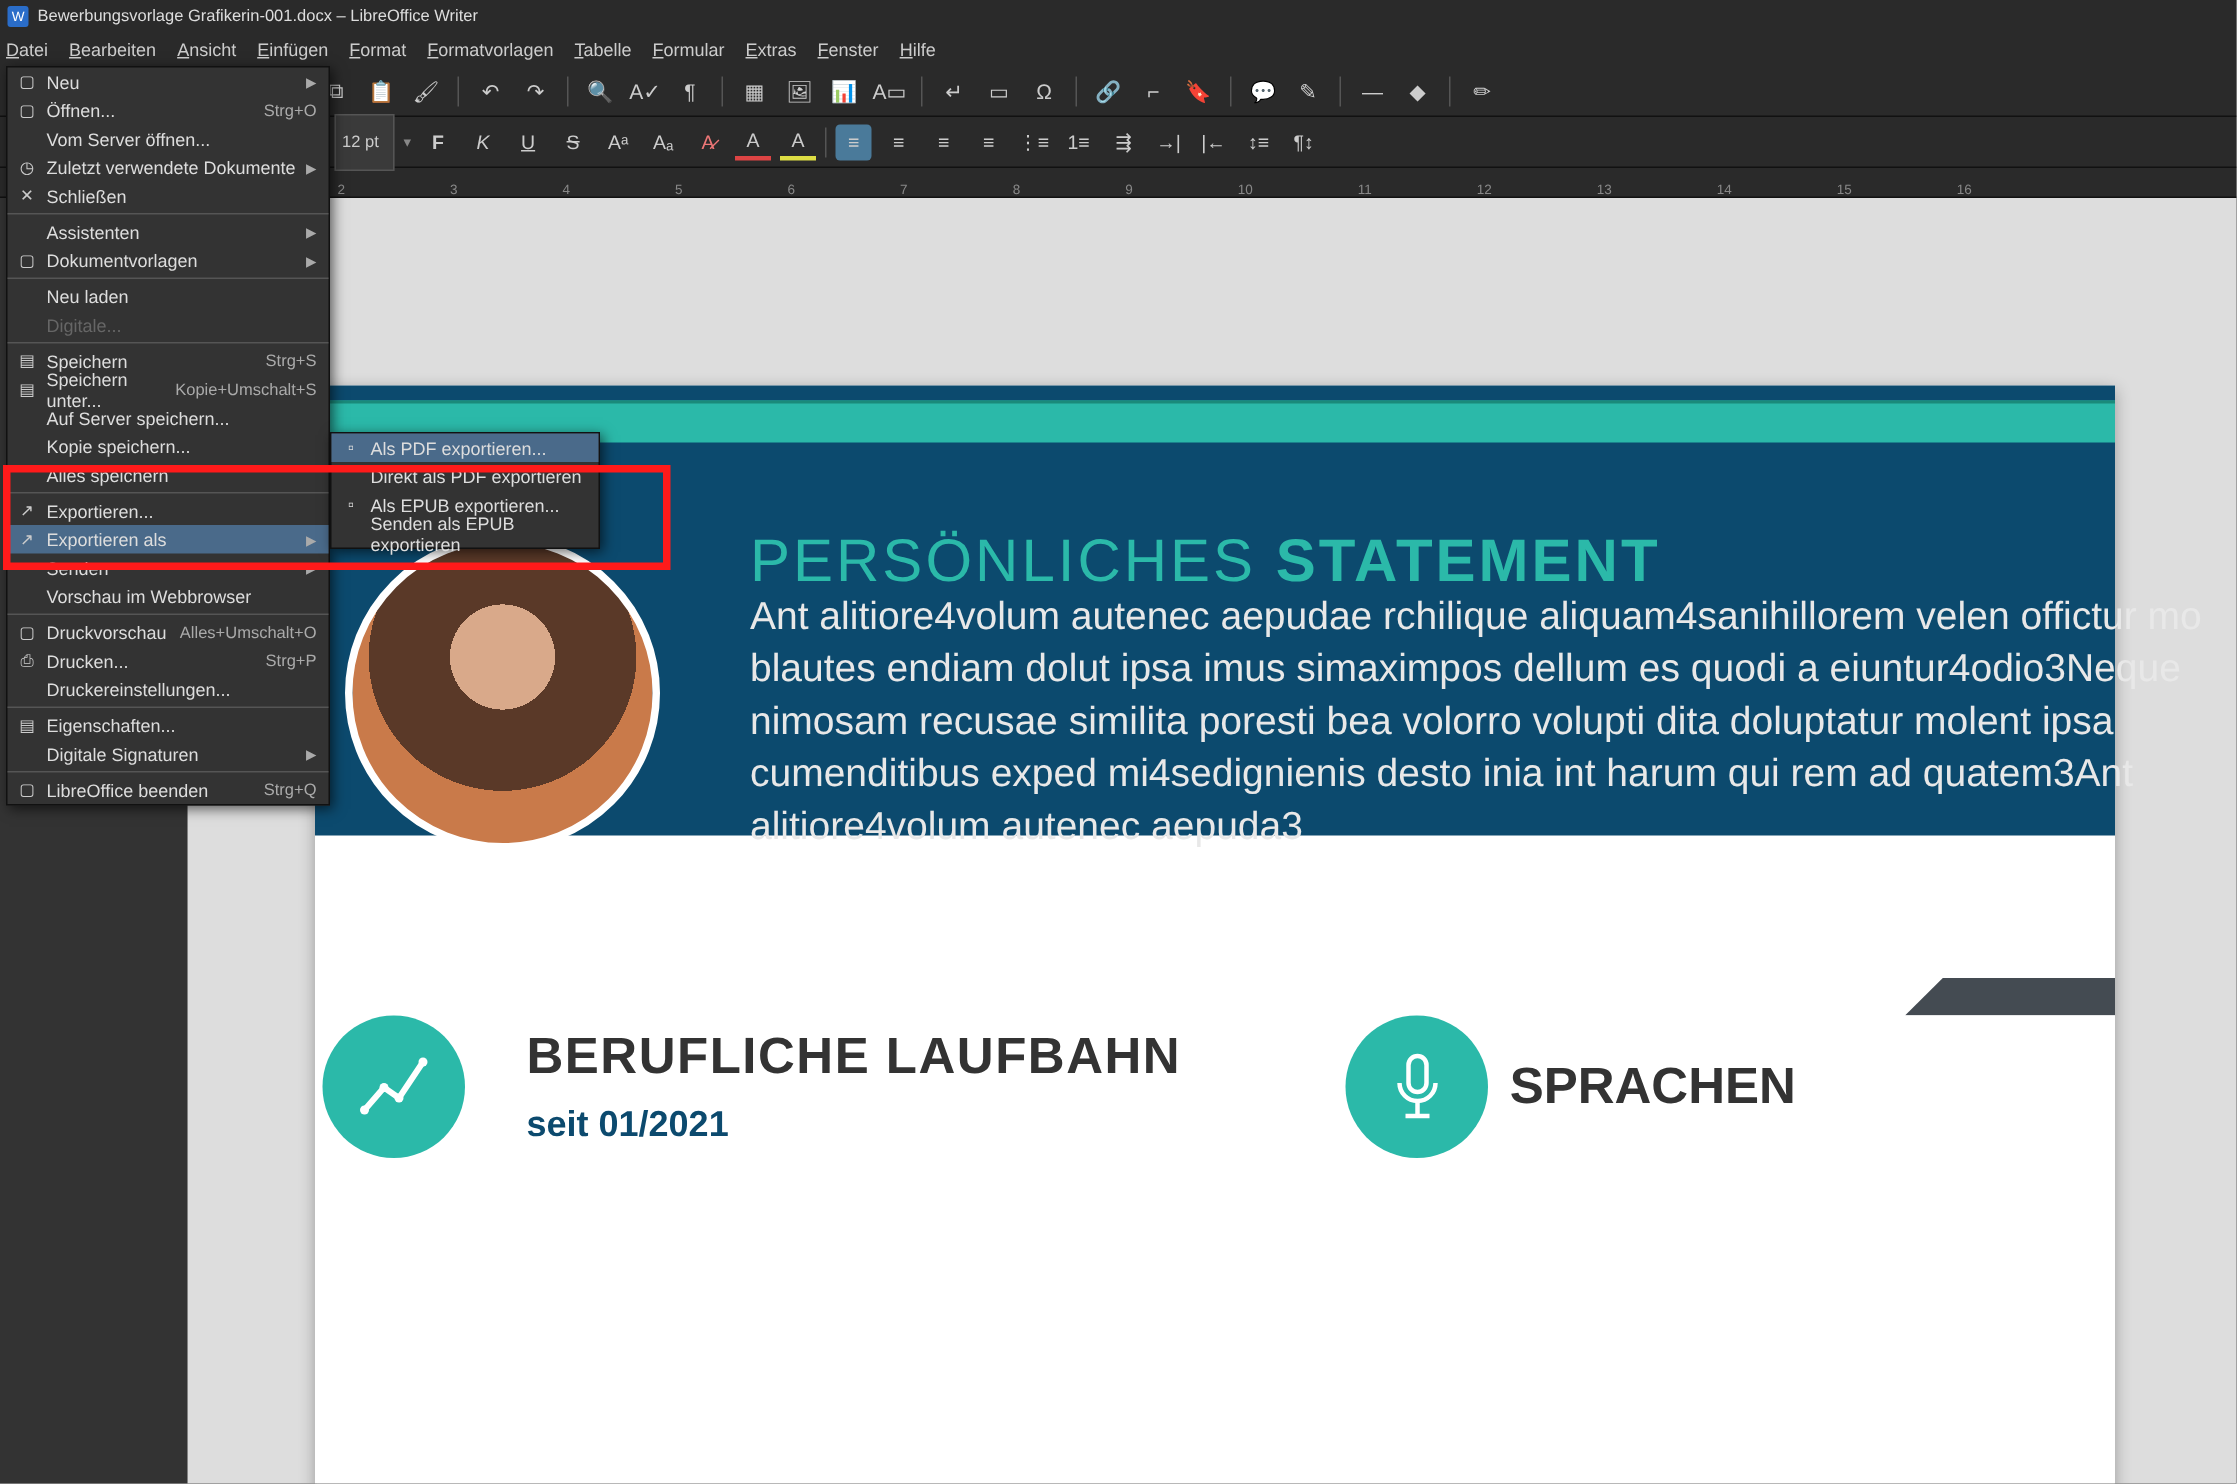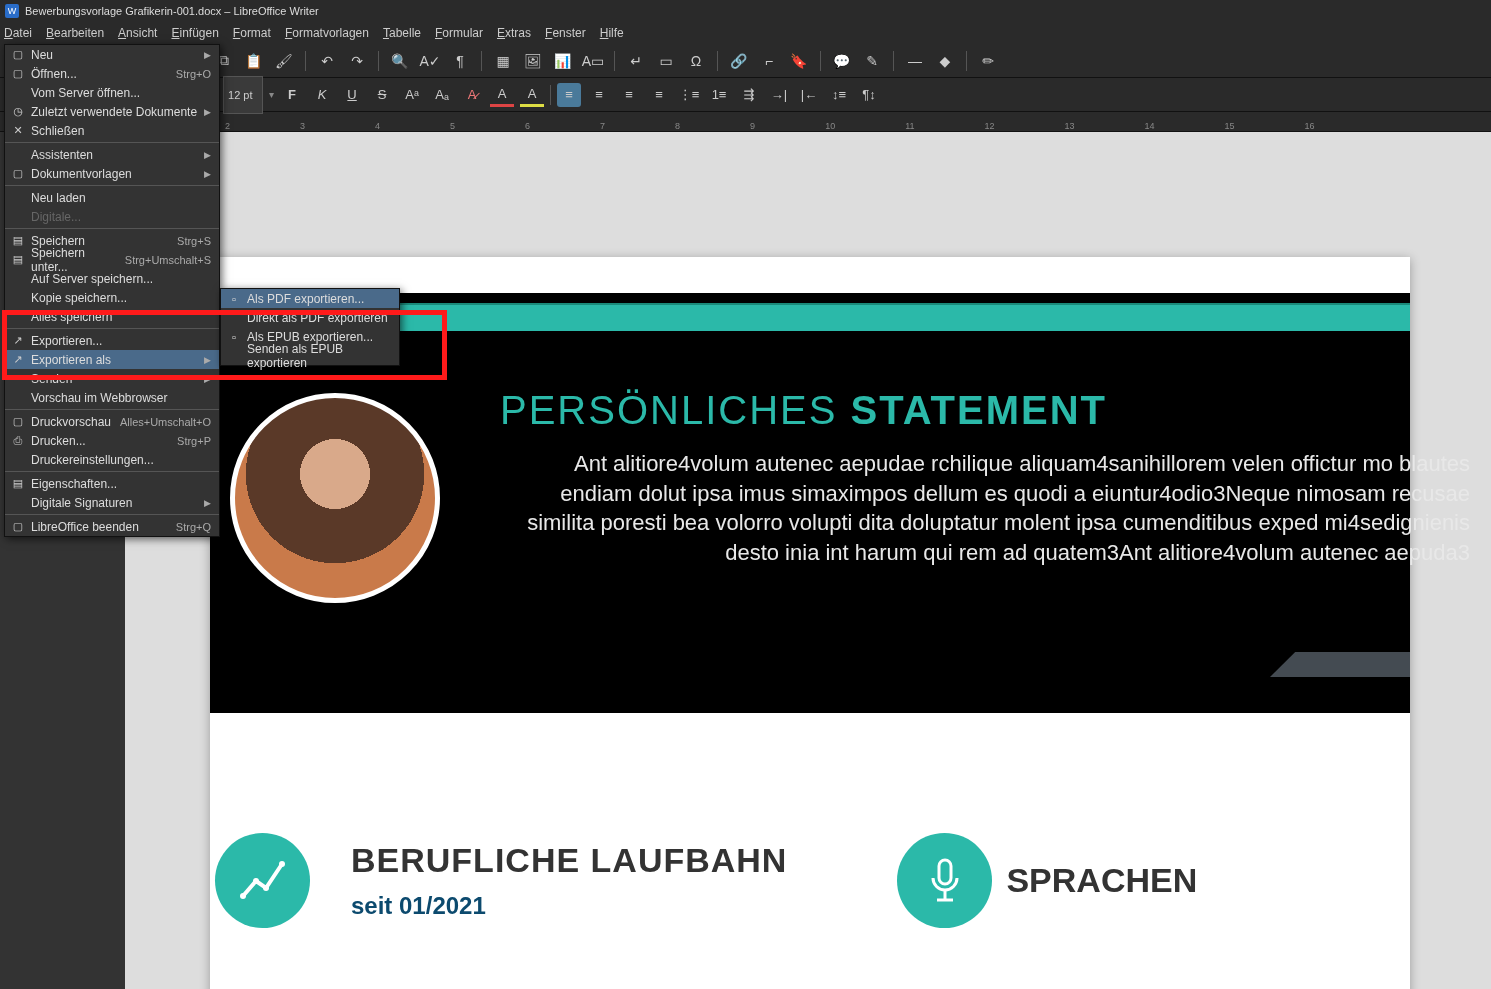--- a/index.html
+++ b/index.html
@@ -14,26 +14,26 @@
 .toolbar .sep { width: 1px; height: 20px; background: #555; margin: 0 3px; }
 .fmtbar { height: 34px; background: #2a2a2a; display: flex; align-items: center; padding-left: 6px; gap: 6px; border-bottom: 1px solid #111; }
 .fmtbar input, .fmtbar select, .fmtbar .combo { background: #3a3a3a; color: #ccc; border: 1px solid #555; height: 38px; font-size: 11px; padding: 0 4px; }
 .fmtbar .combo { display: inline-flex; align-items: center; }
 .fbtn { width: 24px; height: 24px; display: flex; align-items: center; justify-content: center; color: #ccc; font-size: 13px; cursor: pointer; }
 .fbtn.active { background: #4a7a9a; border-radius: 3px; }
 .ruler { height: 20px; background: #2a2a2a; color: #888; font-size: 9px; display: flex; align-items: flex-end; padding-left: 225px; gap: 70px; border-bottom: 1px solid #111; }
 .sidebar-left { position: absolute; left: 0; top: 132px; width: 125px; bottom: 0; background: #333; }
 .doc-area { position: absolute; left: 125px; top: 132px; right: 0; bottom: 0; background: #ddd; overflow: hidden; }
 .page { position: absolute; left: 85px; top: 125px; width: 1200px; height: 1600px; background: #fff; box-shadow: 0 2px 10px rgba(0,0,0,.3); }
-.page-header { height: 420px; background: #000000; position: relative; margin-top: 36px; }
+.page-header { height: 300px; background: #0c4a6e; position: relative; }
 .teal-bar { position: absolute; top: 10px; left: 0; right: 0; height: 28px; background: #2bb9a9; border-top: 2px solid #1a8a7a; }
 .avatar { position: absolute; left: 20px; top: 100px; width: 210px; height: 210px; border-radius: 50%; background: radial-gradient(circle at 50% 38%, #d9a98a 0 22%, #5a3928 22% 56%, #c97a4a 56% 100%); border: 5px solid #fff; }
 .statement-h { position: absolute; left: 290px; top: 95px; font-size: 40px; font-weight: 300; letter-spacing: 2px; color: #2bb9a9; }
 .statement-h strong { font-weight: 800; }
-.statement-p { position: absolute; left: 290px; top: 156px; right: -60px; font-size: 22px; line-height: 1.35; color: #e8e8e8; font-weight: 300; text-align: right; }
+.statement-p { position: absolute; left: 290px; top: 136px; right: -60px; font-size: 26px; line-height: 1.35; color: #e8e8e8; font-weight: 300; }
 .page-body { padding: 120px 0 0 0; display: flex; }
 .section-icon { width: 95px; height: 95px; border-radius: 50%; background: #2bb9a9; display: flex; align-items: center; justify-content: center; color: #fff; }
 .section1 { margin-left: 5px; display: flex; align-items: center; gap: 41px; }
 .section1 h2 { font-size: 34px; font-weight: 800; color: #333; letter-spacing: 1px; }
 .section1 .date { font-size: 24px; font-weight: 700; color: #0c4a6e; margin-top: 12px; }
 .section2 { margin-left: 110px; display: flex; align-items: center; gap: 14px; }
 .section2 h2 { font-size: 34px; font-weight: 800; color: #333; }
 .angle { position: absolute; top: 395px; right: 0; width: 140px; height: 25px; background: #444b52; clip-path: polygon(18% 0, 100% 0, 100% 100%, 0 100%); }
 
 
@@ -257,21 +257,21 @@
     </div>
     <div class="sep"></div>
     <div class="item">
       <span class="micon">▤</span>
       <span class="lbl">Speichern</span>
       <span class="short">Strg+S</span>
     </div>
     <div class="item">
       <span class="micon">▤</span>
       <span class="lbl">Speichern unter...</span>
-      <span class="short">Strg+Umschalt+S</span>
+      <span class="short">Kopie+Umschalt+S</span>
     </div>
     <div class="item">
       <span class="micon"></span>
       <span class="lbl">Auf Server speichern...</span>
     </div>
     <div class="item">
       <span class="micon"></span>
       <span class="lbl">Kopie speichern...</span>
     </div>
     <div class="item">

